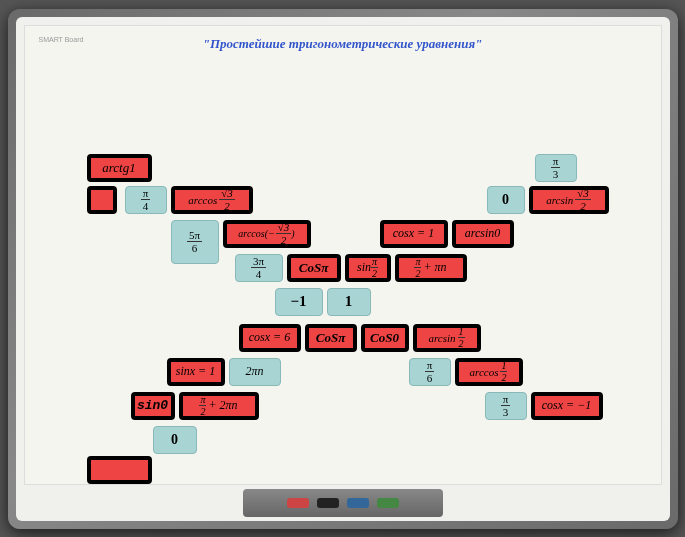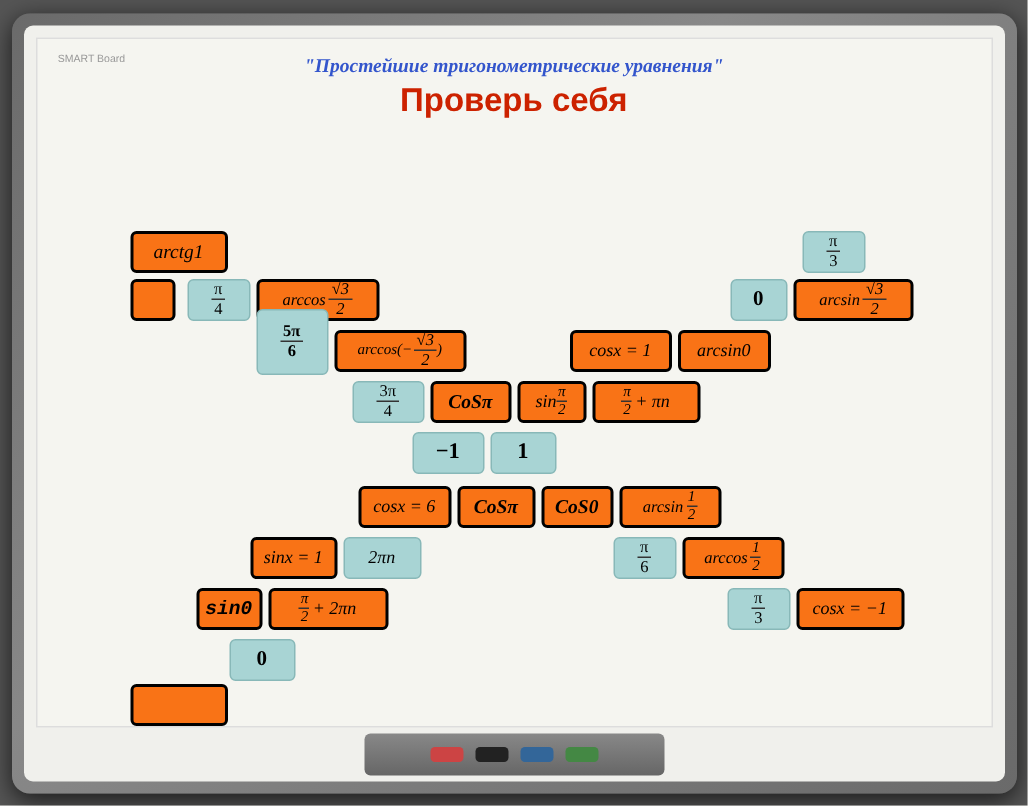--- a/index.html
+++ b/index.html
@@ -56,22 +56,22 @@
       color: #cc2200;
       font-size: 22px;
       font-weight: bold;
       font-family: Arial, sans-serif;
       margin-top: 2px;
     }
 
     
     .card {
       position: absolute;
-      background: #f97316;
-      border: 2px solid #000000;
+      background: #ef4444;
+      border: 4px solid #000000;
       border-radius: 4px;
       display: flex;
       align-items: center;
       justify-content: center;
       font-size: 13px;
       padding: 2px 4px;
       white-space: nowrap;
     }
 
     .card-dark {
@@ -123,38 +123,37 @@
   </style>
 </head>
 <body>
 
 <div class="board-outer">
   <div class="board-inner">
     <div class="board-surface">
       <div class="logo">SMART Board</div>
 
       <div class="title-line1">"Простейшие тригонометрические уравнения"</div>
-      <div class="title-line2">Проверь себя</div>
 
       <div class="card" style="left:62px;top:128px;width:65px;height:28px;font-style:italic;">arctg1</div>
 
       <div class="card card-dark" style="left:100px;top:160px;width:42px;height:28px;">
         <span class="frac">
             <span class="num">π</span>
             <span class="den">4</span>
           </span>
       </div>
       <div class="card" style="left:146px;top:160px;width:82px;height:28px;font-size:11px;font-style:italic;">
         arccos<span class="frac" style="margin-left:2px;">
             <span class="num">√3</span>
             <span class="den">2</span>
           </span>
       </div>
 
-      <div class="card card-dark" style="left:146px;top:180px;width:48px;height:44px;font-weight:bold;">
+      <div class="card card-dark" style="left:146px;top:194px;width:48px;height:44px;">
         <span class="frac">
             <span class="num">5π</span>
             <span class="den">6</span>
           </span>
       </div>
       <div class="card" style="left:198px;top:194px;width:88px;height:28px;font-size:10px;font-style:italic;">
         arccos<span style="font-size:10px;">(−</span><span class="frac" style="margin-left:1px;">
             <span class="num">√3</span>
             <span class="den">2</span>
           </span><span>)</span>

